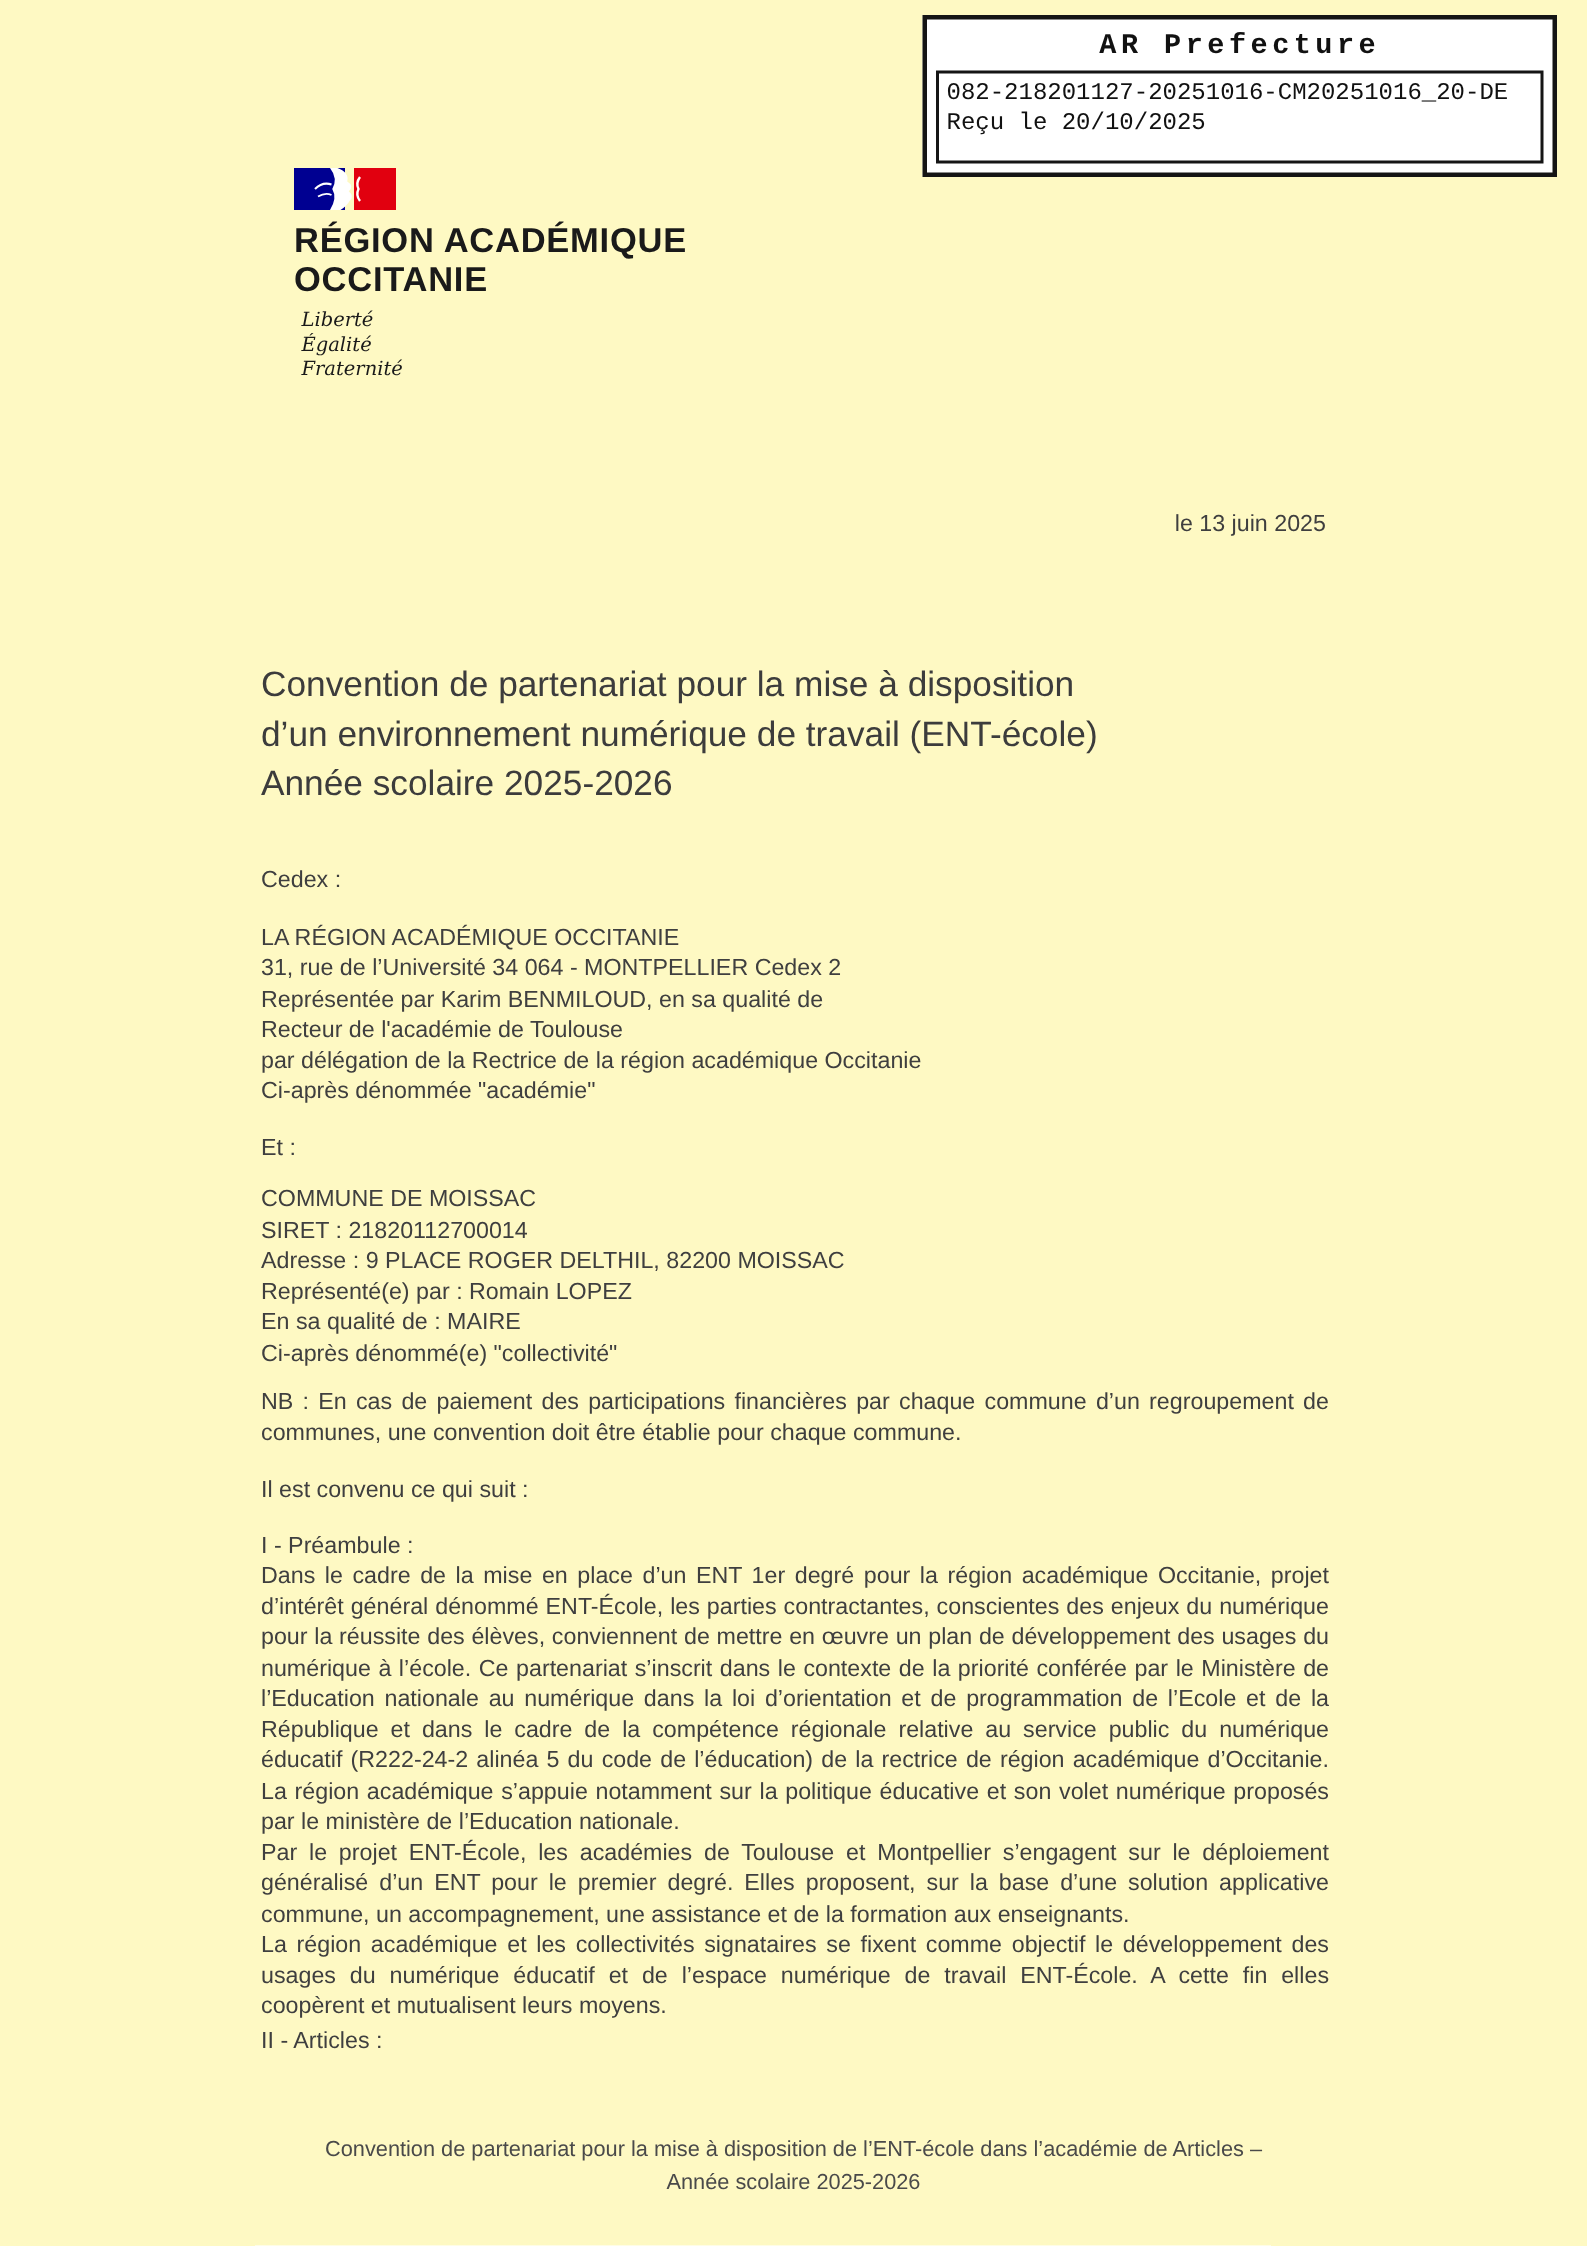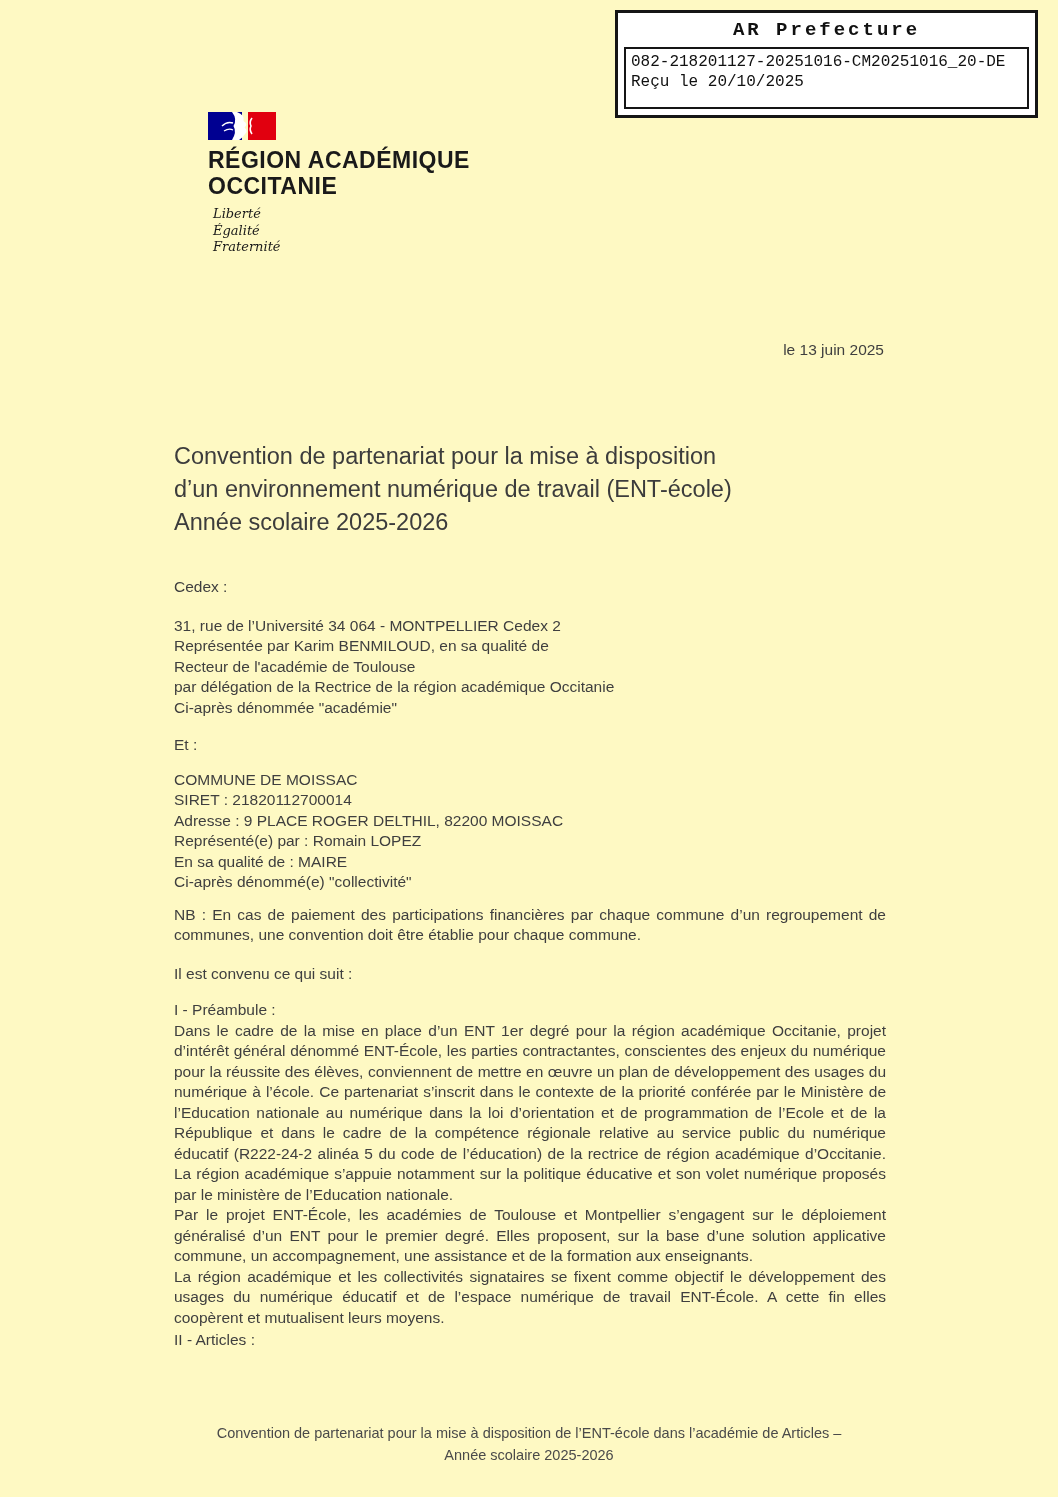--- a/index.html
+++ b/index.html
@@ -39,21 +39,21 @@
   }
   .stamp-line {
     font-family: "Liberation Mono", monospace;
     font-size: 16px;
     line-height: 20px;
     color: #111111;
     white-space: nowrap;
   }
 
   
-  .logo { position: absolute; left: 208px; top: 112px; }
+  .logo { position: absolute; left: 196px; top: 112px; }
   .flag { display: block; }
   .org-name {
     font-weight: bold;
     font-size: 23px;
     line-height: 26px;
     letter-spacing: 0.5px;
     color: #1a1a1a;
     margin-top: 7px;
   }
   .motto {
@@ -150,20 +150,21 @@
   <div class="doc-title">
     <div>Convention de partenariat pour la mise à disposition</div>
     <div>d’un environnement numérique de travail (ENT-école)</div>
     <div>Année scolaire 2025-2026</div>
   </div>
 
   <div class="body-block">
     <div class="p-entre">Cedex :</div>
 
     <div>
+      <div>LA RÉGION ACADÉMIQUE OCCITANIE</div>
       <div>31, rue de l’Université 34 064 - MONTPELLIER Cedex 2</div>
       <div>Représentée par Karim BENMILOUD, en sa qualité de</div>
       <div>Recteur de l'académie de Toulouse</div>
       <div>par délégation de la Rectrice de la région académique Occitanie</div>
       <div>Ci-après dénommée "académie"</div>
     </div>
 
     <div class="p-et">Et :</div>
 
     <div>

